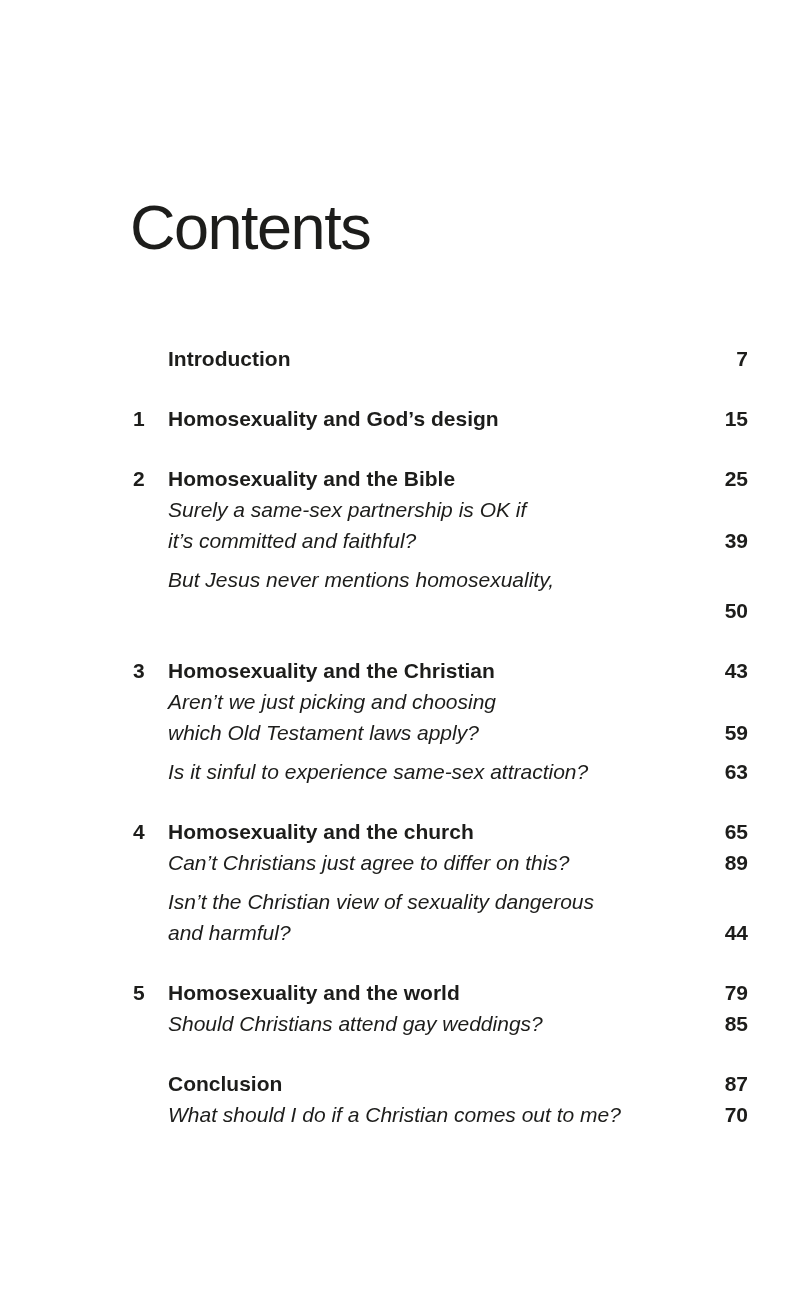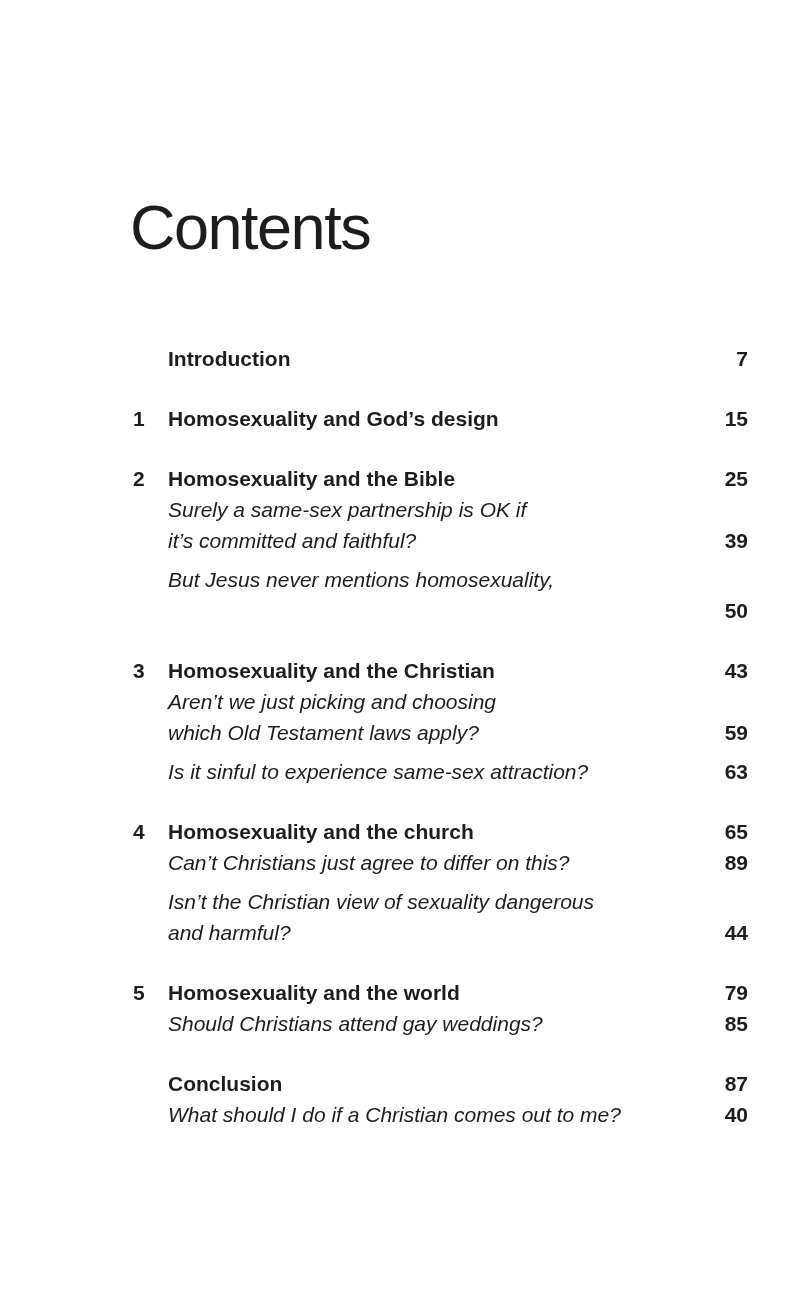--- a/index.html
+++ b/index.html
@@ -153,19 +153,19 @@
     </section>
 
     <section class="entry">
       <div class="row">
         <span class="title">Conclusion</span>
         <span class="pg">87</span>
       </div>
       <div class="qblock">
         <div class="row">
           <span class="qline">What should I do if a Christian comes out to me?</span>
-          <span class="pg">40</span>
+          <span class="pg">70</span>
         </div>
       </div>
     </section>
 
   </div>
 </div>
 
 </body></html>

